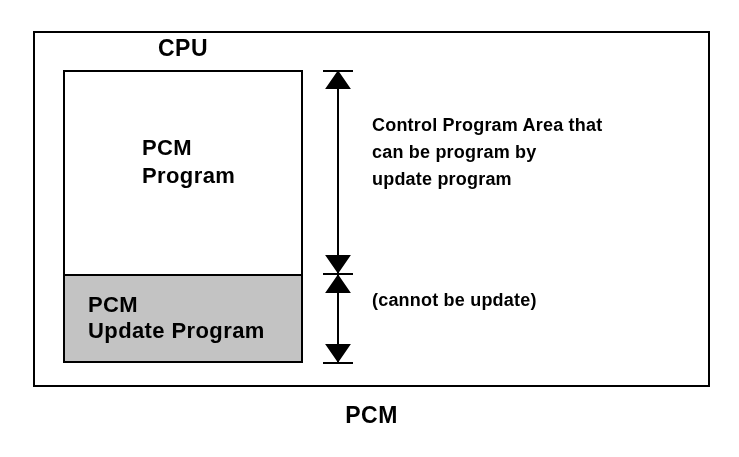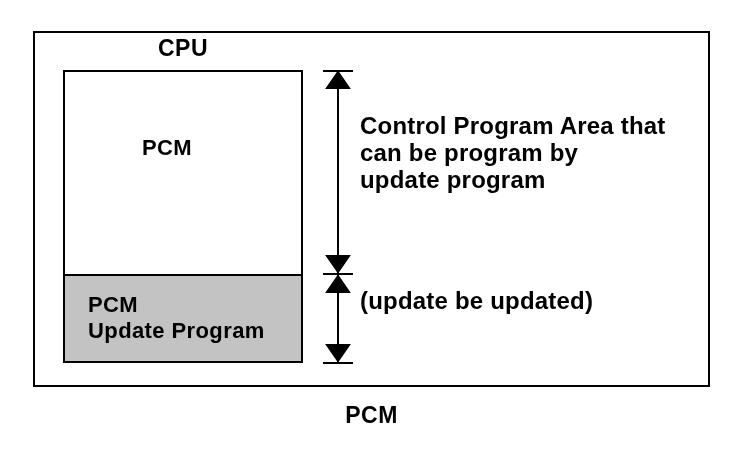--- a/index.html
+++ b/index.html
@@ -56,22 +56,22 @@
     line-height: 26px;
     letter-spacing: 0.4px;
   }
   .arrows-svg {
     position: absolute;
     left: 0; top: 0;
     width: 739px; height: 457px;
   }
   .annotation {
     position: absolute;
-    left: 360px;
-    font-size: 24px;
+    left: 372px;
+    font-size: 18px;
     line-height: 27px;
     letter-spacing: 0.2px;
     white-space: nowrap;
   }
   .annotation-updatable { top: 112px; }
   .annotation-fixed     { top: 287px; }
   .pcm-bottom-label {
     position: absolute;
     left: 33px; top: 402px;
     width: 677px;
@@ -89,20 +89,21 @@
 
   <div class="cpu-label">CPU</div>
 
   <div class="inner-box">
     <div class="program-area"></div>
     <div class="update-area"></div>
   </div>
 
   <div class="program-label">
     <div>PCM</div>
+    <div>Program</div>
   </div>
 
   <div class="update-label">
     <div>PCM</div>
     <div>Update Program</div>
   </div>
 
   <svg class="arrows-svg" viewBox="0 0 739 457" xmlns="http://www.w3.org/2000/svg">
 
     <g stroke="#000000" stroke-width="2" fill="#000000">
@@ -121,18 +122,18 @@
     </g>
   </svg>
 
   <div class="annotation annotation-updatable">
     <div>Control Program Area that</div>
     <div>can be program by</div>
     <div>update program</div>
   </div>
 
   <div class="annotation annotation-fixed">
-    <div>(update be updated)</div>
+    <div>(cannot be update)</div>
   </div>
 
   <div class="pcm-bottom-label">PCM</div>
 
 </div>
 
 </body></html>

